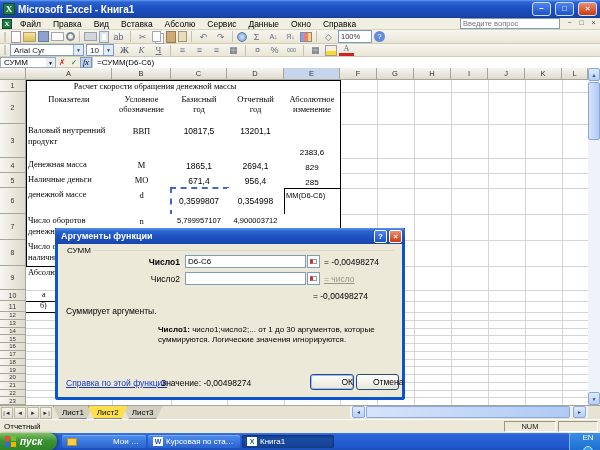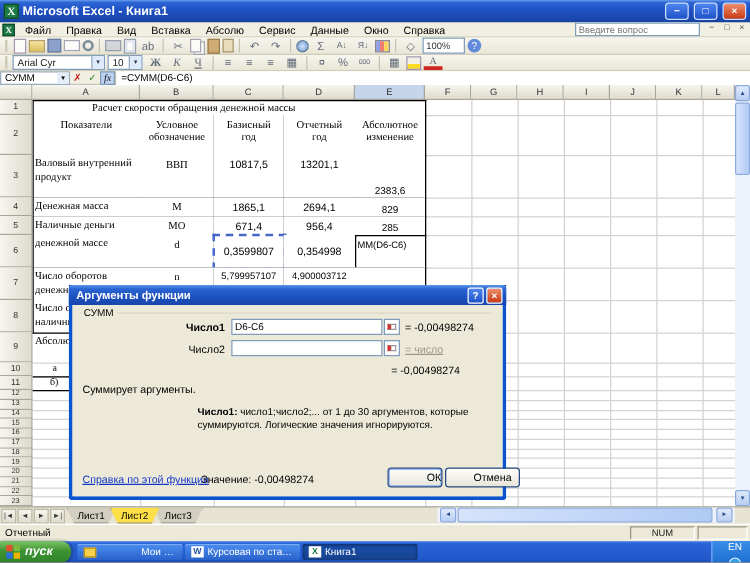--- a/index.html
+++ b/index.html
@@ -439,21 +439,21 @@
     <div style="position:absolute;left:8px;top:78px;font-size:8.5px;">Суммирует аргументы.</div>
 
     <div style="position:absolute;left:100px;top:97px;width:240px;font-size:8px;line-height:10px;">
       <span style="font-weight:bold;">Число1:</span>
       <span>число1;число2;... от 1 до 30 аргументов, которые суммируются. Логические значения игнорируются.</span>
     </div>
 
     <div class="dlink" style="left:8px;top:150px;">Справка по этой функции</div>
     <div style="position:absolute;left:103px;top:150px;font-size:8.5px;">Значение: -0,00498274</div>
     <div class="dbutton def" style="left:252px;top:146px;text-align:right;">ОК</div>
-    <div class="dbutton" style="left:298px;top:146px;width:60px;padding-left:16px;">Отмена</div>
+    <div class="dbutton" style="left:298px;top:146px;width:43px;padding-left:16px;">Отмена</div>
   </div>
 
   <div class="tabbar">
     <span class="tnav">|◄</span>
     <span class="tnav">◄</span>
     <span class="tnav">►</span>
     <span class="tnav" style="margin-right:6px;">►|</span>
     <span id="sheet-tabs" style="display:inline-flex;">
         <div class="tab">Лист1</div>
         <div class="tab active">Лист2</div>

